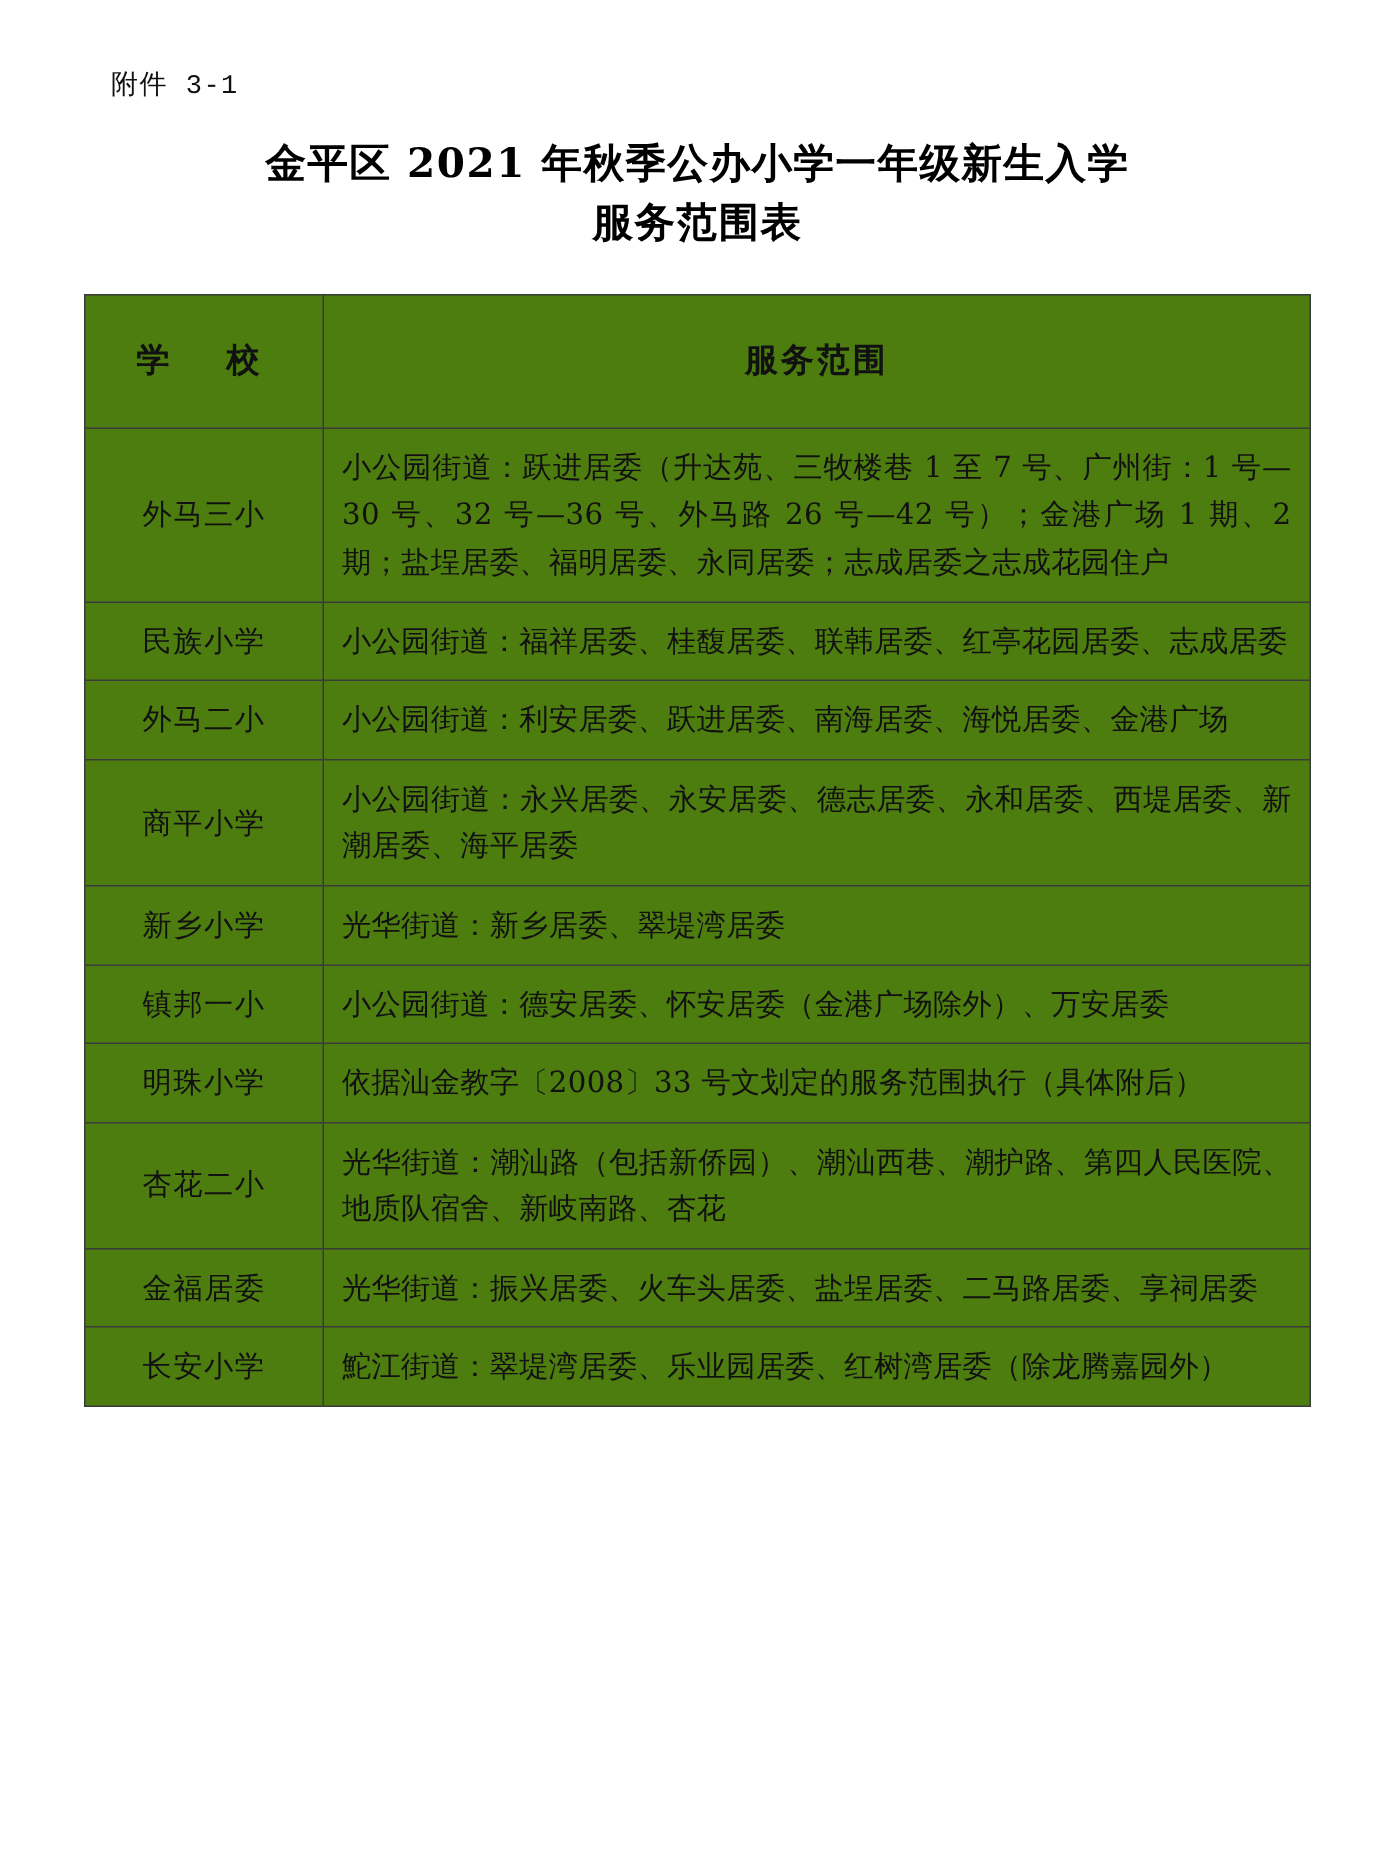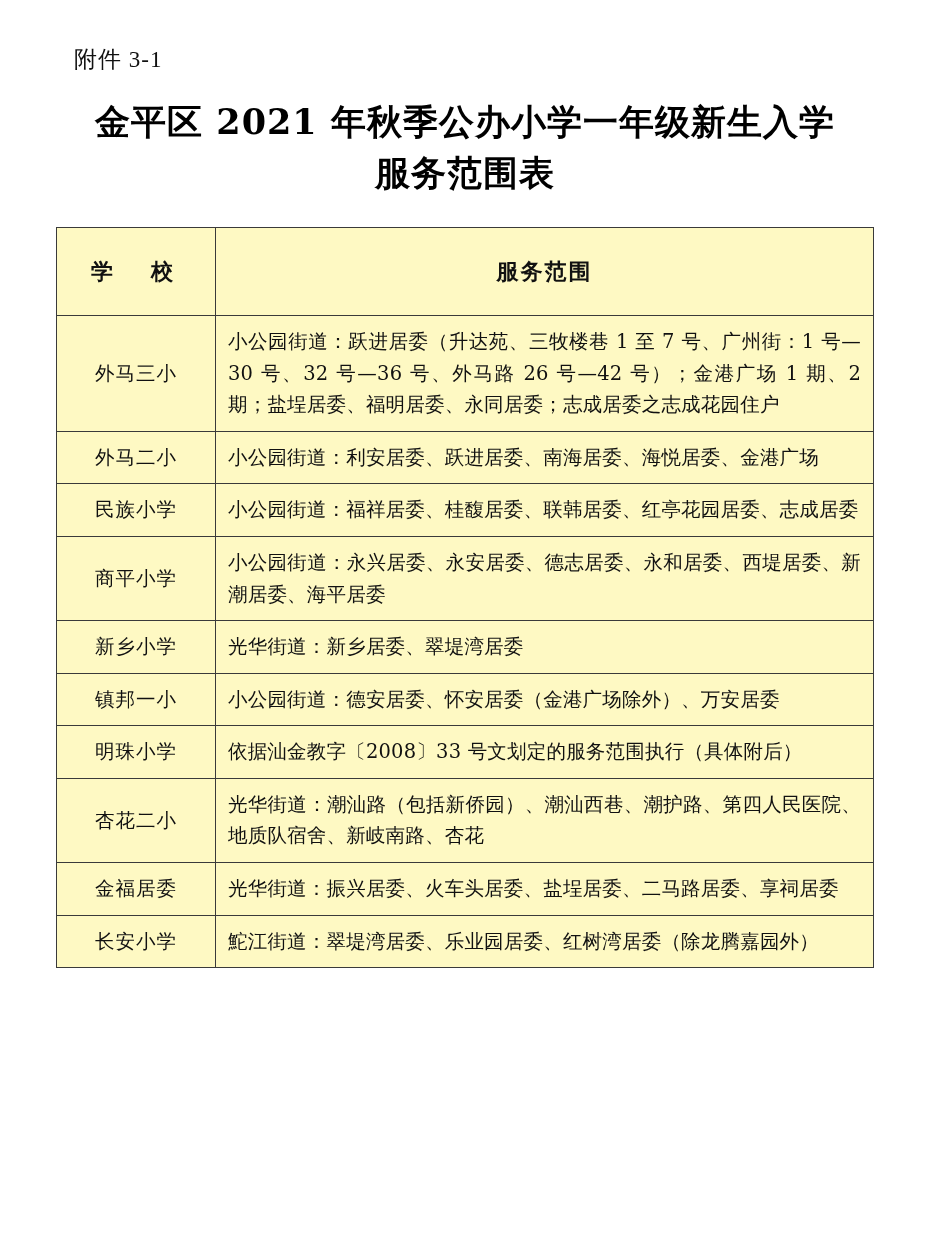--- a/index.html
+++ b/index.html
@@ -16,44 +16,44 @@
     overflow: hidden;
   }
   .page {
     width: 930px;
     height: 1246px;
     box-sizing: border-box;
     padding: 36px 52px 0 52px;
     position: relative;
   }
   .attachment-label {
-    font-size: 23px;
+    font-size: 18px;
     letter-spacing: 1px;
     margin: 8px 0 0 22px;
-    font-family: Liberation Serif, serif;
+    font-family: Liberation Mono, monospace;
     color: #111;
   }
   .doc-title {
     text-align: center;
-    font-size: 35px;
+    font-size: 27px;
     font-weight: bold;
     line-height: 1.45;
     letter-spacing: 1px;
     margin: 22px 28px 0 28px;
     color: #000;
   }
   .doc-title .line2 {
     display: block;
   }
   table.service-table {
     margin: 28px auto 0 auto;
     border-collapse: collapse;
     width: 818px;
     table-layout: fixed;
-    background: #fef9c3;
+    background: #4d7c0f;
   }
   table.service-table td {
     border: 1px solid #3a3a3a;
     vertical-align: middle;
     padding: 10px 12px;
     font-size: 19.5px;
     line-height: 1.62;
     color: #111;
   }
   table.service-table tr.head td {
@@ -100,26 +100,26 @@
         <td class="col-range">
           <span>服务范围</span>
         </td>
       </tr>
 
       <tr>
         <td class="col-school">外马三小</td>
         <td class="col-range">小公园街道：跃进居委（升达苑、三牧楼巷 1 至 7 号、广州街：1 号—30 号、32 号—36 号、外马路 26 号—42 号）；金港广场 1 期、2 期；盐埕居委、福明居委、永同居委；志成居委之志成花园住户</td>
       </tr>
       <tr>
+        <td class="col-school">民族小学</td>
+        <td class="col-range">小公园街道：福祥居委、桂馥居委、联韩居委、红亭花园居委、志成居委</td>
+      </tr>
+      <tr>
         <td class="col-school">外马二小</td>
         <td class="col-range">小公园街道：利安居委、跃进居委、南海居委、海悦居委、金港广场</td>
-      </tr>
-      <tr>
-        <td class="col-school">民族小学</td>
-        <td class="col-range">小公园街道：福祥居委、桂馥居委、联韩居委、红亭花园居委、志成居委</td>
       </tr>
       <tr>
         <td class="col-school">商平小学</td>
         <td class="col-range">小公园街道：永兴居委、永安居委、德志居委、永和居委、西堤居委、新潮居委、海平居委</td>
       </tr>
       <tr>
         <td class="col-school">新乡小学</td>
         <td class="col-range">光华街道：新乡居委、翠堤湾居委</td>
       </tr>
       <tr>

